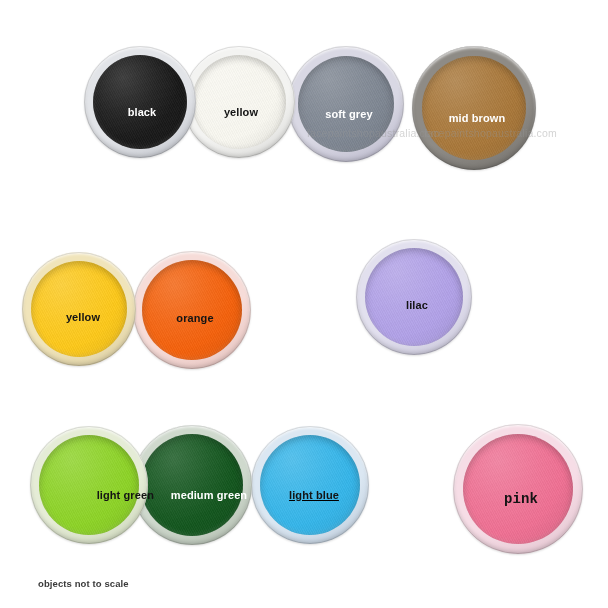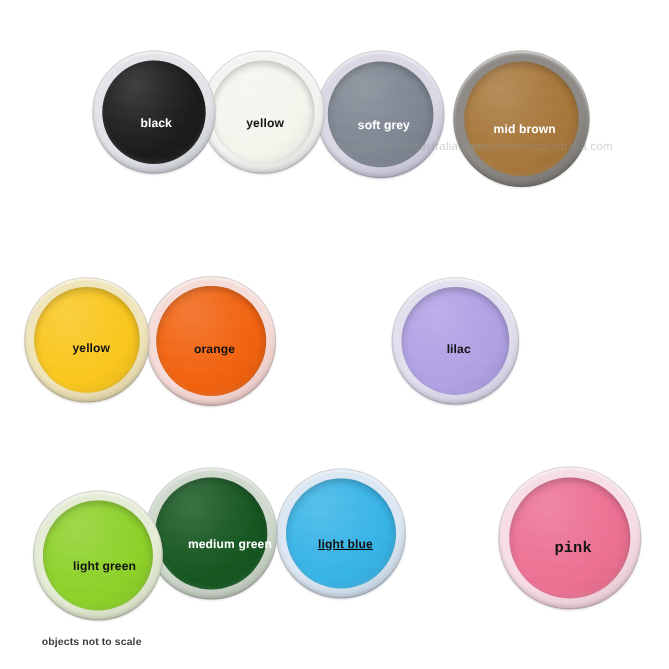--- a/index.html
+++ b/index.html
@@ -144,26 +144,26 @@
     <div class="pot" style="left: 22px; top: 252px; width: 114px; height: 114px; z-index: 5;">
       <div class="rim" style="background: radial-gradient(circle at 38% 26%, rgb(240, 228, 186) 0%, rgb(240, 228, 186) 60%, rgb(214, 200, 156) 92%, rgb(214, 200, 156) 100%);"></div>
       <div class="cake" style="inset: 9px; background: rgb(252, 200, 26);"></div>
       <span class="label" style="color: rgb(20, 20, 20); transform: translate(4px, 8px);">yellow</span>
     </div>
     <div class="pot" style="left: 133px; top: 251px; width: 118px; height: 118px; z-index: 4; justify-content: center;">
       <div class="rim" style="background: radial-gradient(circle at 38% 26%, rgb(246, 220, 216) 0%, rgb(246, 220, 216) 60%, rgb(223, 186, 182) 92%, rgb(223, 186, 182) 100%);"></div>
       <div class="cake" style="inset: 9px; background: rgb(244, 97, 12);"></div>
       <span class="label" style="color: rgb(20, 20, 20); transform: translate(3px, 8px);">orange</span>
     </div>
-    <div class="pot" style="left: 356px; top: 252px; width: 116px; height: 116px; z-index: 2;">
+    <div class="pot" style="left: 356px; top: 239px; width: 116px; height: 116px; z-index: 2;">
       <div class="rim" style="background: radial-gradient(circle at 38% 26%, rgb(226, 224, 238) 0%, rgb(226, 224, 238) 60%, rgb(194, 191, 212) 92%, rgb(194, 191, 212) 100%);"></div>
       <div class="cake" style="inset: 9px; background: rgb(177, 161, 231);"></div>
       <span class="label" style="color: rgb(20, 20, 20); transform: translate(3px, 8px);">lilac</span>
     </div>
-    <div class="pot" style="left: 30px; top: 446px; width: 118px; height: 118px; z-index: 5;">
+    <div class="pot" style="left: 30px; top: 426px; width: 118px; height: 118px; z-index: 5; justify-content: flex-end;">
       <div class="rim" style="background: radial-gradient(circle at 38% 26%, rgb(229, 236, 214) 0%, rgb(229, 236, 214) 60%, rgb(198, 208, 180) 92%, rgb(198, 208, 180) 100%);"></div>
       <div class="cake" style="inset: 9px; background: rgb(141, 211, 39);"></div>
       <span class="label" style="color: rgb(20, 20, 20); transform: translate(6px, 10px);">light green</span>
     </div>
     <div class="pot" style="left: 132px; top: 425px; width: 120px; height: 120px; z-index: 4;">
       <div class="rim" style="background: radial-gradient(circle at 38% 26%, rgb(207, 217, 205) 0%, rgb(207, 217, 205) 60%, rgb(170, 181, 168) 92%, rgb(170, 181, 168) 100%);"></div>
       <div class="cake" style="inset: 9px; background: rgb(19, 86, 30);"></div>
       <span class="label" style="color: rgb(255, 255, 255); transform: translate(5px, 10px); padding-left: 24px;">medium green</span>
     </div>
     <div class="pot" style="left: 251px; top: 426px; width: 118px; height: 118px; z-index: 3; text-decoration: underline;">

